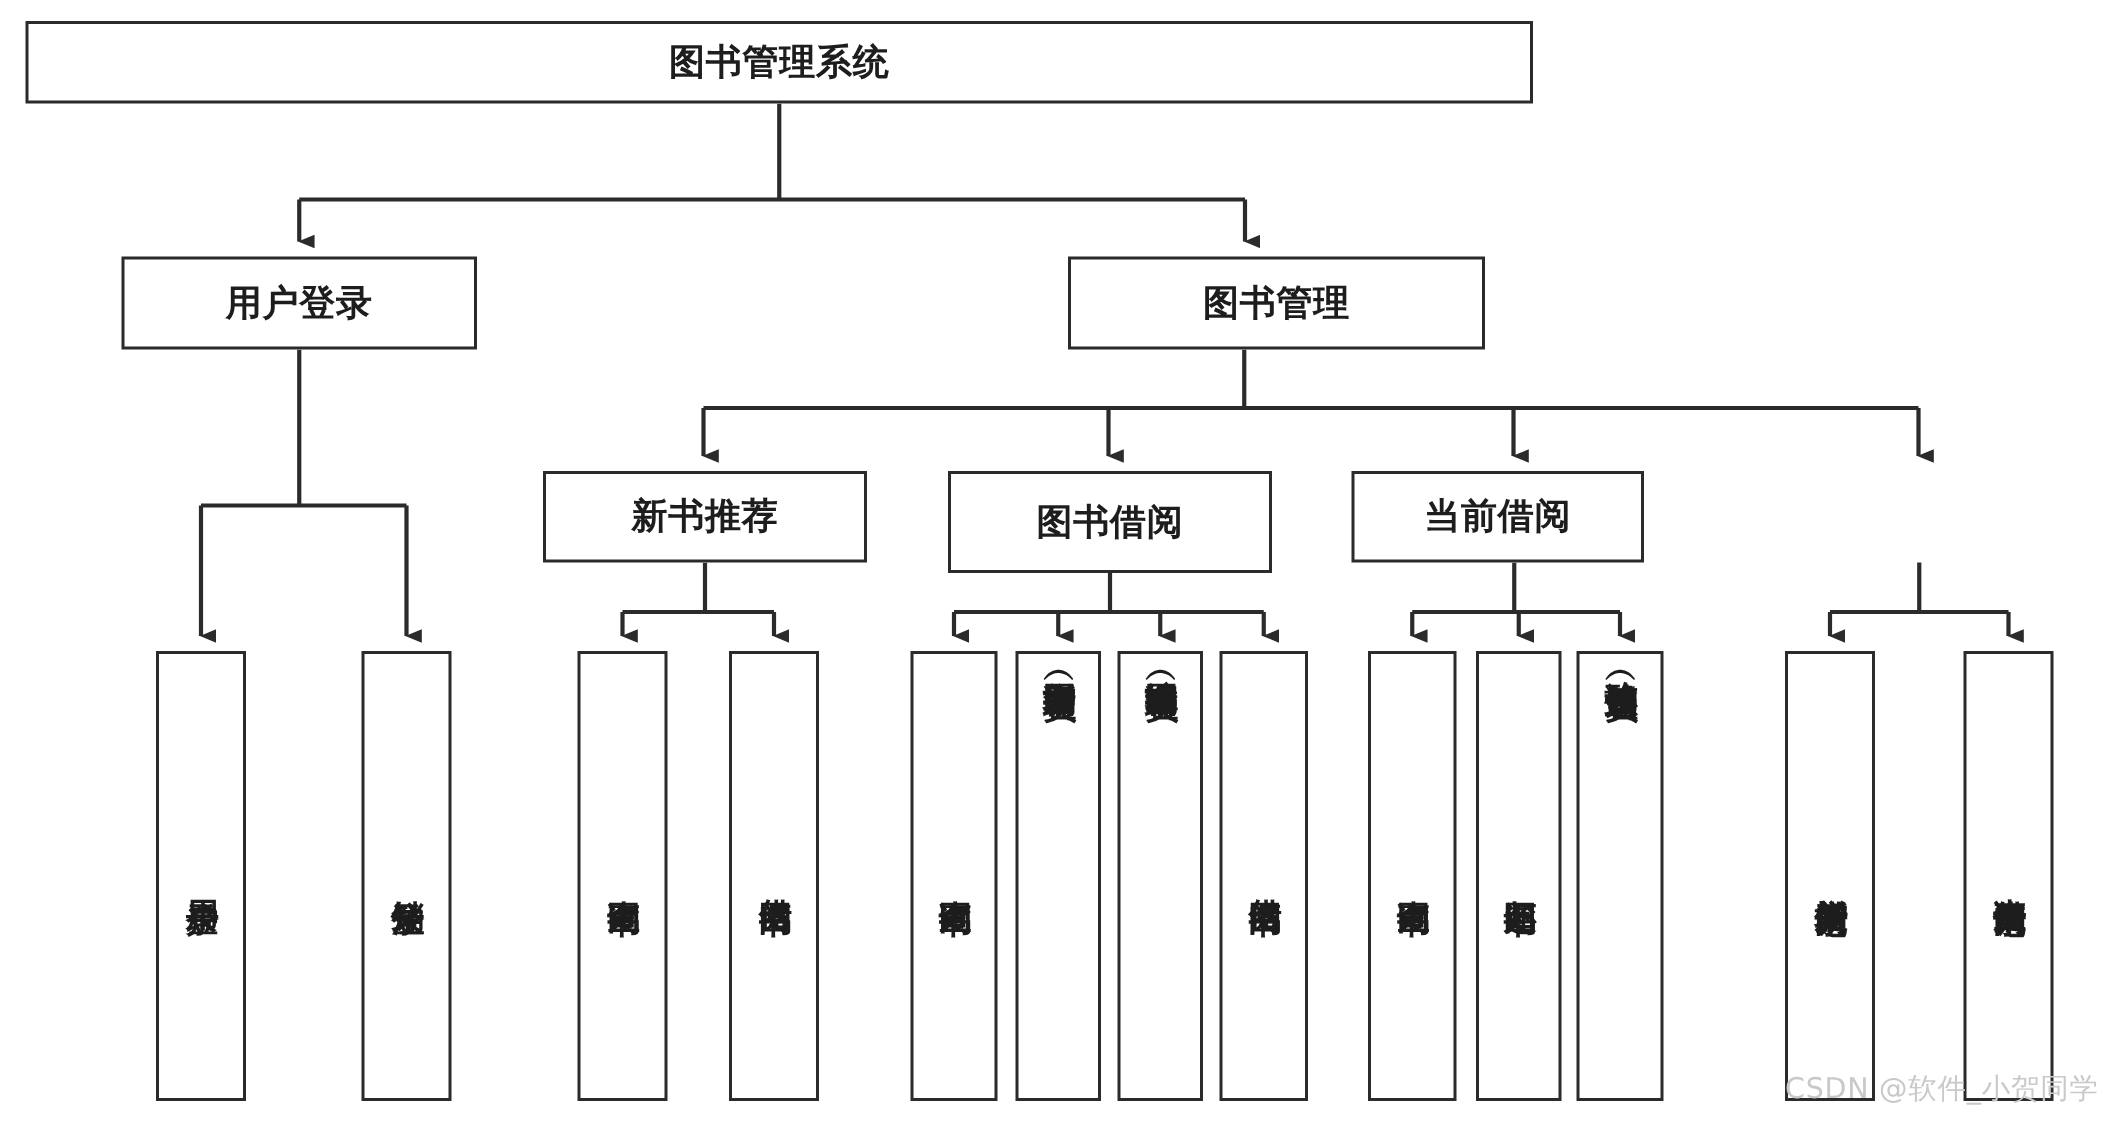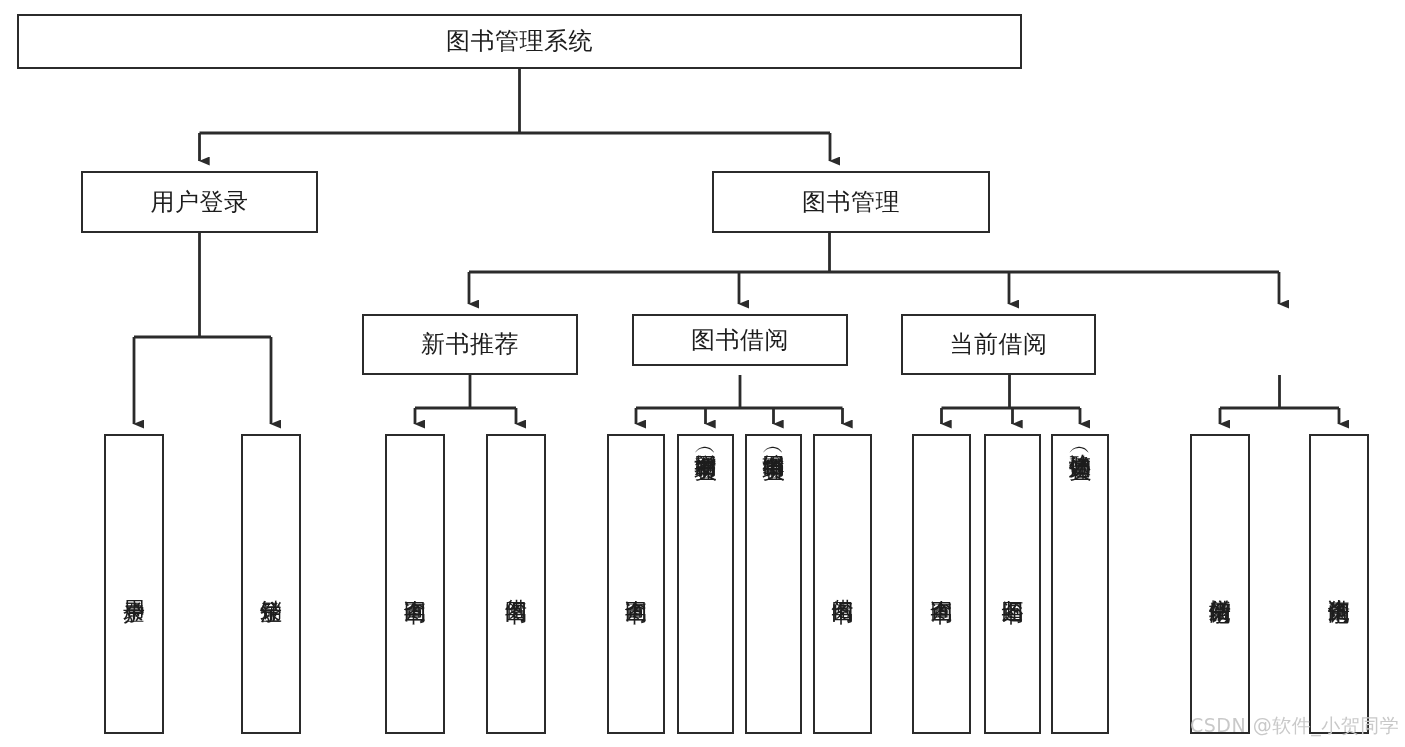--- a/index.html
+++ b/index.html
@@ -29,20 +29,21 @@
   }
   .node-box {
     position: absolute;
     box-sizing: border-box;
     border: 2.5px solid #2b2b2b;
     background: #ffffff;
     display: flex;
     align-items: center;
     justify-content: center;
     overflow: hidden;
+    font-weight: bold;
   }
   .node-label-h {
     font-size: 24px;
     line-height: 1.1;
     color: #1d1d1d;
     white-space: nowrap;
     letter-spacing: 0.5px;
   }
   .node-label-v {
     font-size: 22px;
@@ -137,21 +138,21 @@
   <div class="node-box" style="left:81px; top:171px; width:237px; height:62px;">
     <span class="node-label-h">用户登录</span>
   </div>
   <div class="node-box" style="left:712px; top:171px; width:278px; height:62px;">
     <span class="node-label-h">图书管理</span>
   </div>
 
   <div class="node-box" style="left:362px; top:314px; width:216px; height:61px;">
     <span class="node-label-h">新书推荐</span>
   </div>
-  <div class="node-box" style="left:632px; top:314px; width:216px; height:52px;">
+  <div class="node-box" style="left:632px; top:314px; width:216px; height:68px;">
     <span class="node-label-h">图书借阅</span>
   </div>
   <div class="node-box" style="left:901px; top:314px; width:195px; height:61px;">
     <span class="node-label-h">当前借阅</span>
   </div>
 
   <div class="node-box" style="left:104px; top:434px; width:60px; height:300px;">
     <span class="node-label-v">用户登录</span>
   </div>
   <div class="node-box" style="left:241px; top:434px; width:60px; height:300px;">

